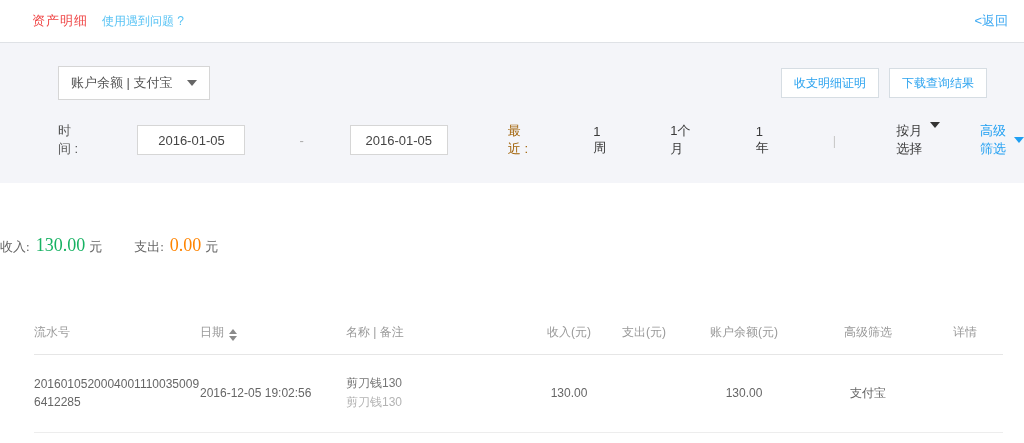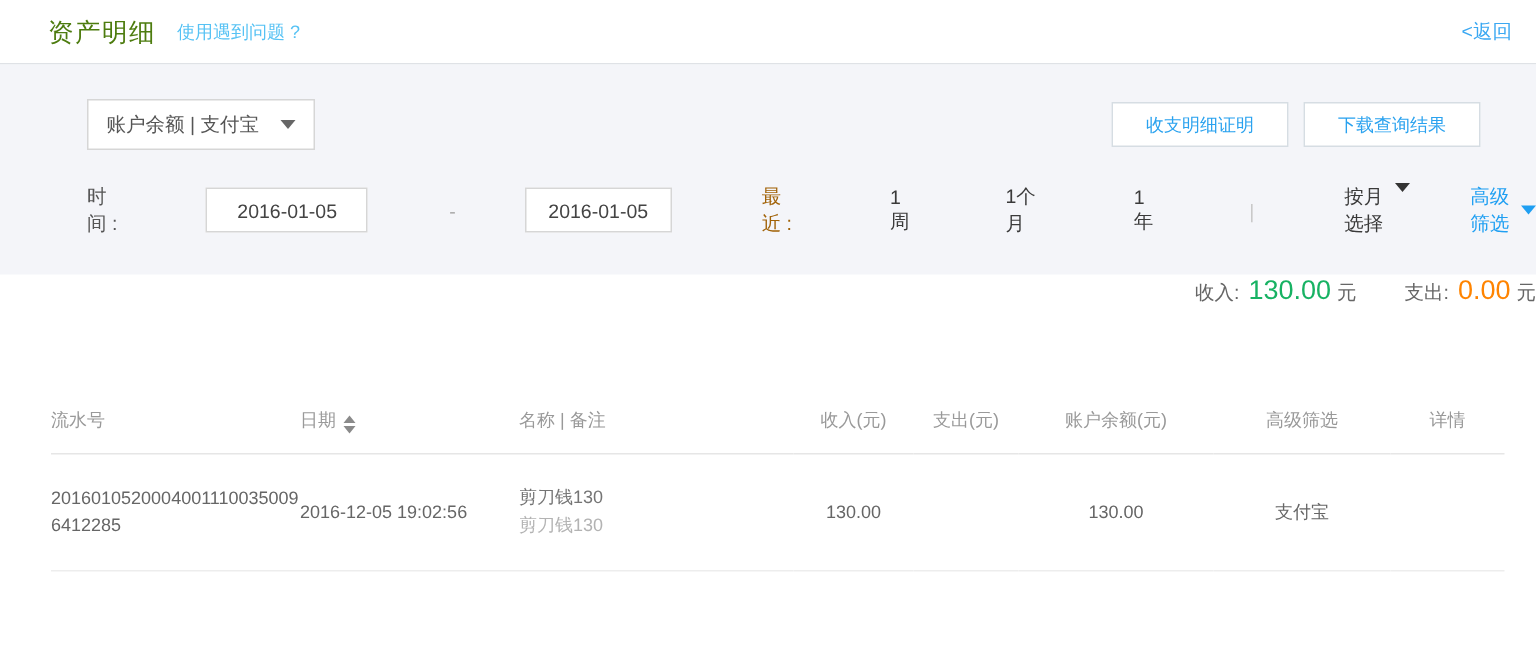--- a/index.html
+++ b/index.html
@@ -9,21 +9,21 @@
     font-family:"Liberation Sans","DejaVu Sans",sans-serif;
     color:#333; overflow:hidden; font-size:13px;
   }
 
   
   .page-header {
     height:43px; display:flex; align-items:center;
     padding:0 16px 0 32px; background:#fff;
     border-bottom:1px solid #dfe2e6;
   }
-  .page-title { font-size:17px; color:#4d7c0f; letter-spacing:1px; }
+  .page-title { font-size:13px; color:#ef4444; letter-spacing:1px; }
   .help-link { font-size:12px; color:#56c2f4; margin-left:14px; cursor:pointer; }
   .back-link { margin-left:auto; font-size:13px; color:#3ba8f2; cursor:pointer; }
 
   
   .filter-section { background:#f4f5f9; height:140px; }
   .filter-row1 {
     display:flex; align-items:center;
     padding:23px 37px 0 58px;
   }
   .account-select {
@@ -32,21 +32,21 @@
     padding:16px 12px; font-size:13px; color:#555; cursor:pointer;
   }
   .caret-down {
     width:0; height:0; display:inline-block;
     border-left:5px solid transparent; border-right:5px solid transparent;
     border-top:6px solid #666;
   }
   .account-select .caret-down { margin-left:auto; }
   .filter-row1 .spacer { flex:1; }
   .btn-outline {
-    height:30px; padding:0 22px; margin-left:10px;
+    height:30px; padding:0 12px; margin-left:10px;
     background:#fff; border:1px solid #d6dde3;
     color:#2aa2ef; font-size:12px; cursor:pointer;
     font-family:inherit;
   }
 
   .filter-row2 {
     display:flex; align-items:center;
     padding:0 0 0 58px; margin-top:22px; font-size:13px; color:#555;gap:40px;
   }
   .date-input {
@@ -59,22 +59,23 @@
   .recent-label { margin-left:20px; color:#a16207; }
   .quick-range { margin-left:24px; color:#3a3a3a; cursor:pointer; }
   .v-divider { margin-left:24px; color:#c9c9c9; }
   .month-select { margin-left:20px; color:#3a3a3a; cursor:pointer; display:inline-flex; }
   .month-select .caret-down { border-top-color:#333; margin-left:6px; border-left-width:5px; border-right-width:5px; border-top-width:6px; }
   .advanced-filter { margin-left:auto; color:#1f9ff2; cursor:pointer; display:inline-flex; align-items:center; }
   .advanced-filter .caret-down { border-top-color:#1f9ff2; margin-left:6px; }
 
   
   .summary {
-    display:flex; justify-content:flex-end;
+    margin-top:52px; display:flex; justify-content:flex-start;
     align-items:baseline;
+    font-family:Liberation Serif, serif;
   }
   .summary .lbl { font-size:13px; color:#666; }
   .summary .val { font-size:18px; margin:0 4px 0 6px; }
   .summary .val.income { color:#17b263; }
   .summary .val.expense { color:#ff8400; }
   .summary .unit { font-size:13px; color:#666; }
   .summary .gap { width:32px; }
 
   
   .asset-table {

